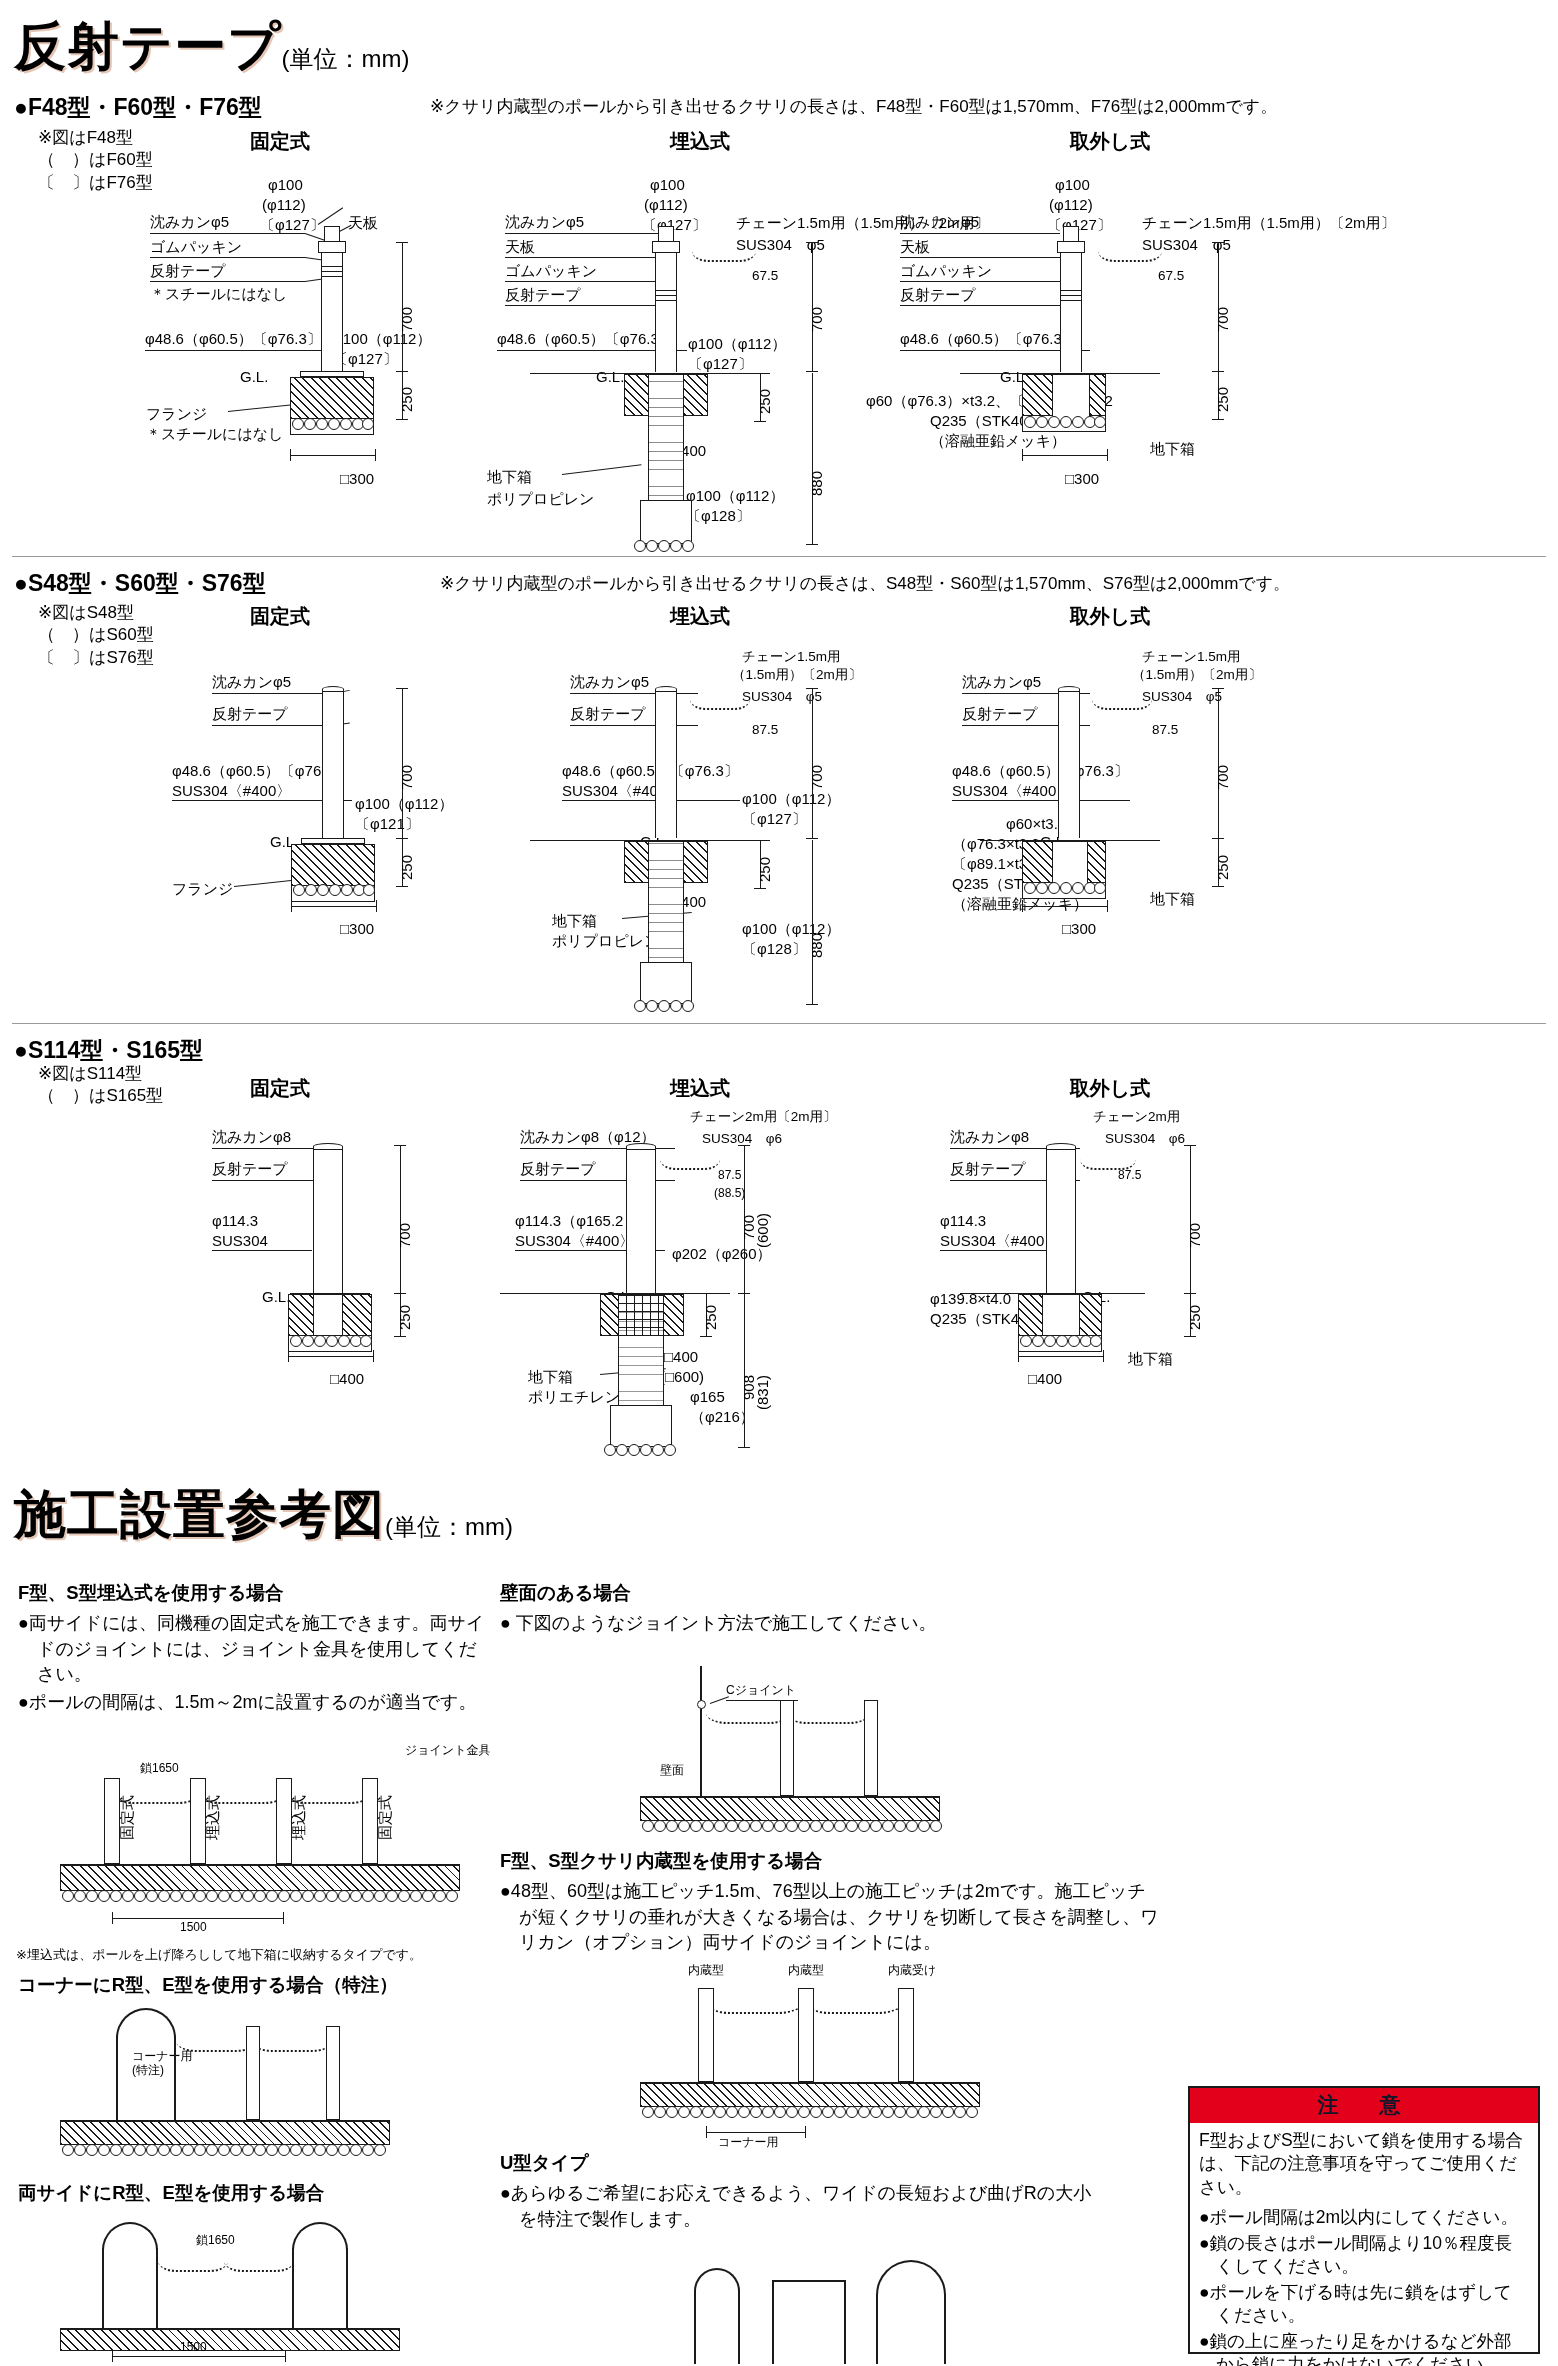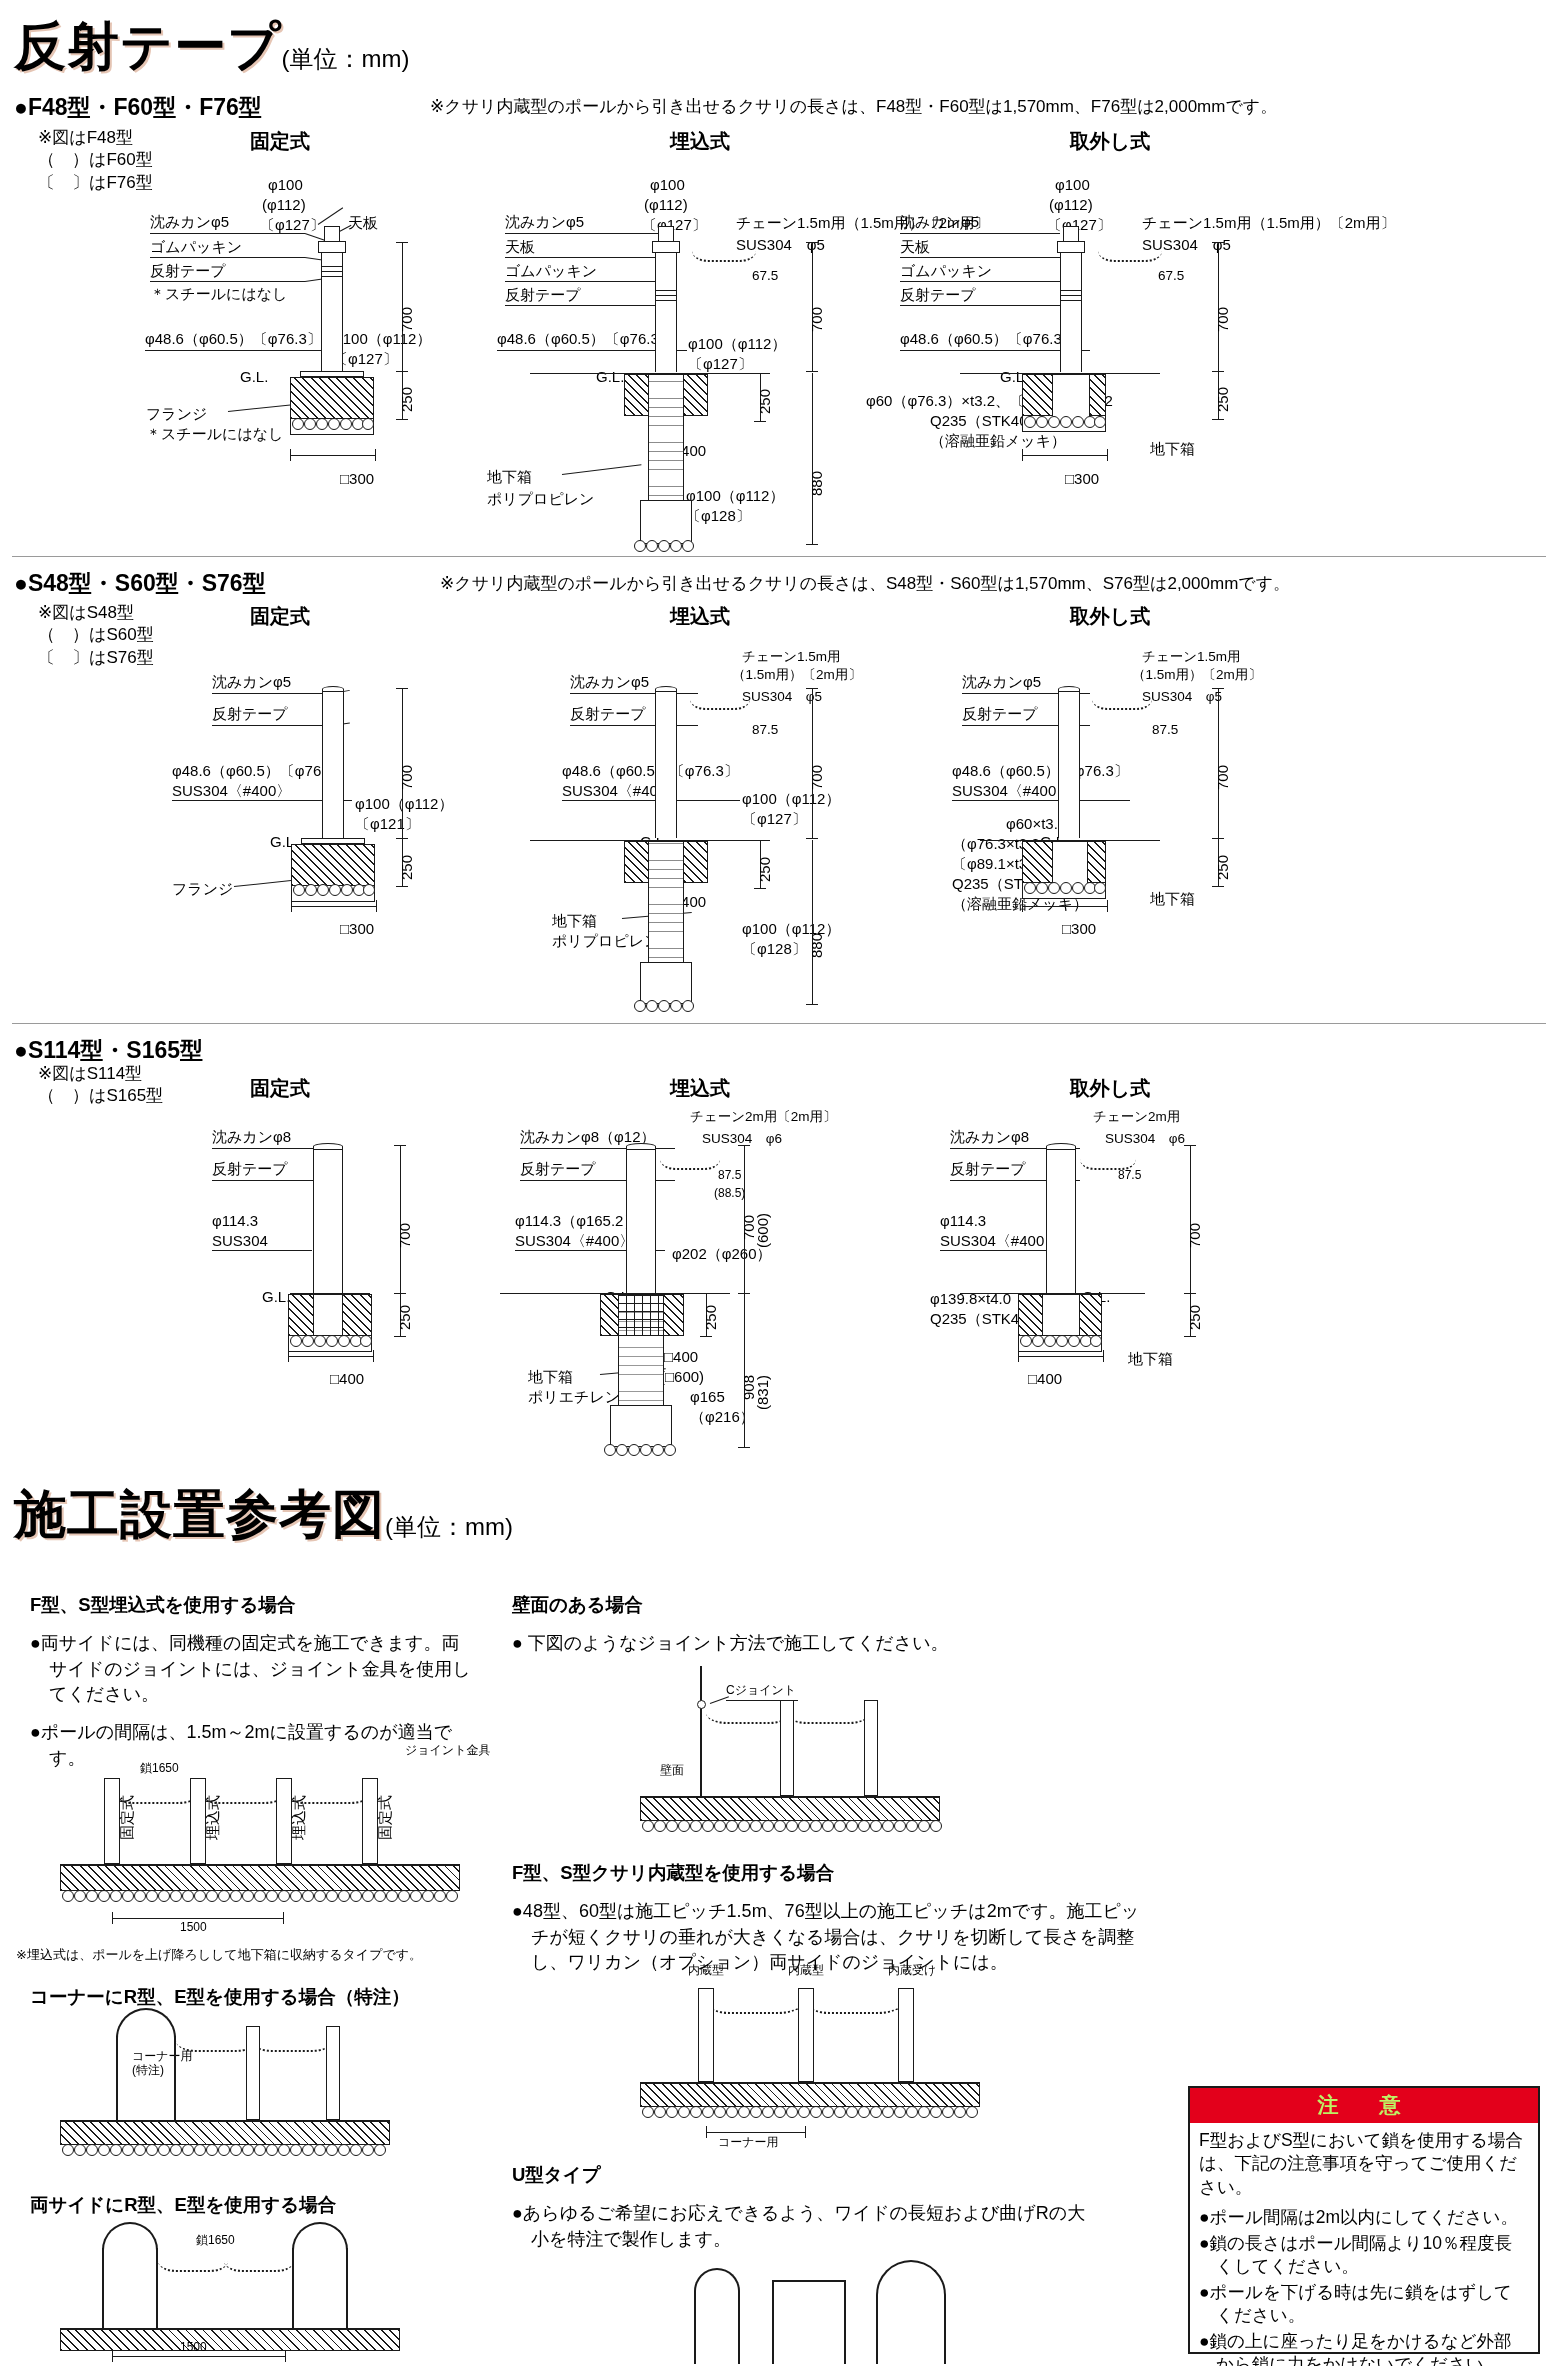--- a/index.html
+++ b/index.html
@@ -60,31 +60,31 @@
     position:absolute;
     border-bottom:2px dotted #1a1a1a;
     border-radius:50%/100%;
     height:22px;
     border-left:none;border-right:none;border-top:none;
   }
 
   
   .warnbox { position:absolute; border:2px solid #1a1a1a; background:#fff; }
   .warnhdr {
-    background:#e3001b; color:#bef264; font-weight:bold; font-size:21px;
+    background:#e3001b; color:#0f172a; font-weight:bold; font-size:21px;
     text-align:center; letter-spacing:10px; padding:3px 0 4px 0;
   }
   .warnbody { padding:6px 9px 8px 9px; font-size:17.5px; line-height:1.34; }
   .warnbody p { margin:0 0 7px 0; }
   .warnbody ul { list-style:none; margin:0; padding:0; }
   .warnbody li { margin-bottom:2px; text-indent:-17px; padding-left:17px; }
 
   .bodytext { font-size:18px; line-height:1.44; }
   .bodytext .hd { font-weight:bold; font-size:18.5px; }
-  .bodytext p { margin:12px; }
+  .bodytext p { margin:0; }
   .bullet { text-indent:-19px; padding-left:19px; }
   .smallnote { font-size:13px; }
 </style>
 </head>
 <body>
 
 <div class="page">
 
   <div class="abs" style="left:14px;top:12px;">
     <span class="bigtitle">反射テープ</span><span class="unit">(単位：mm)</span>

